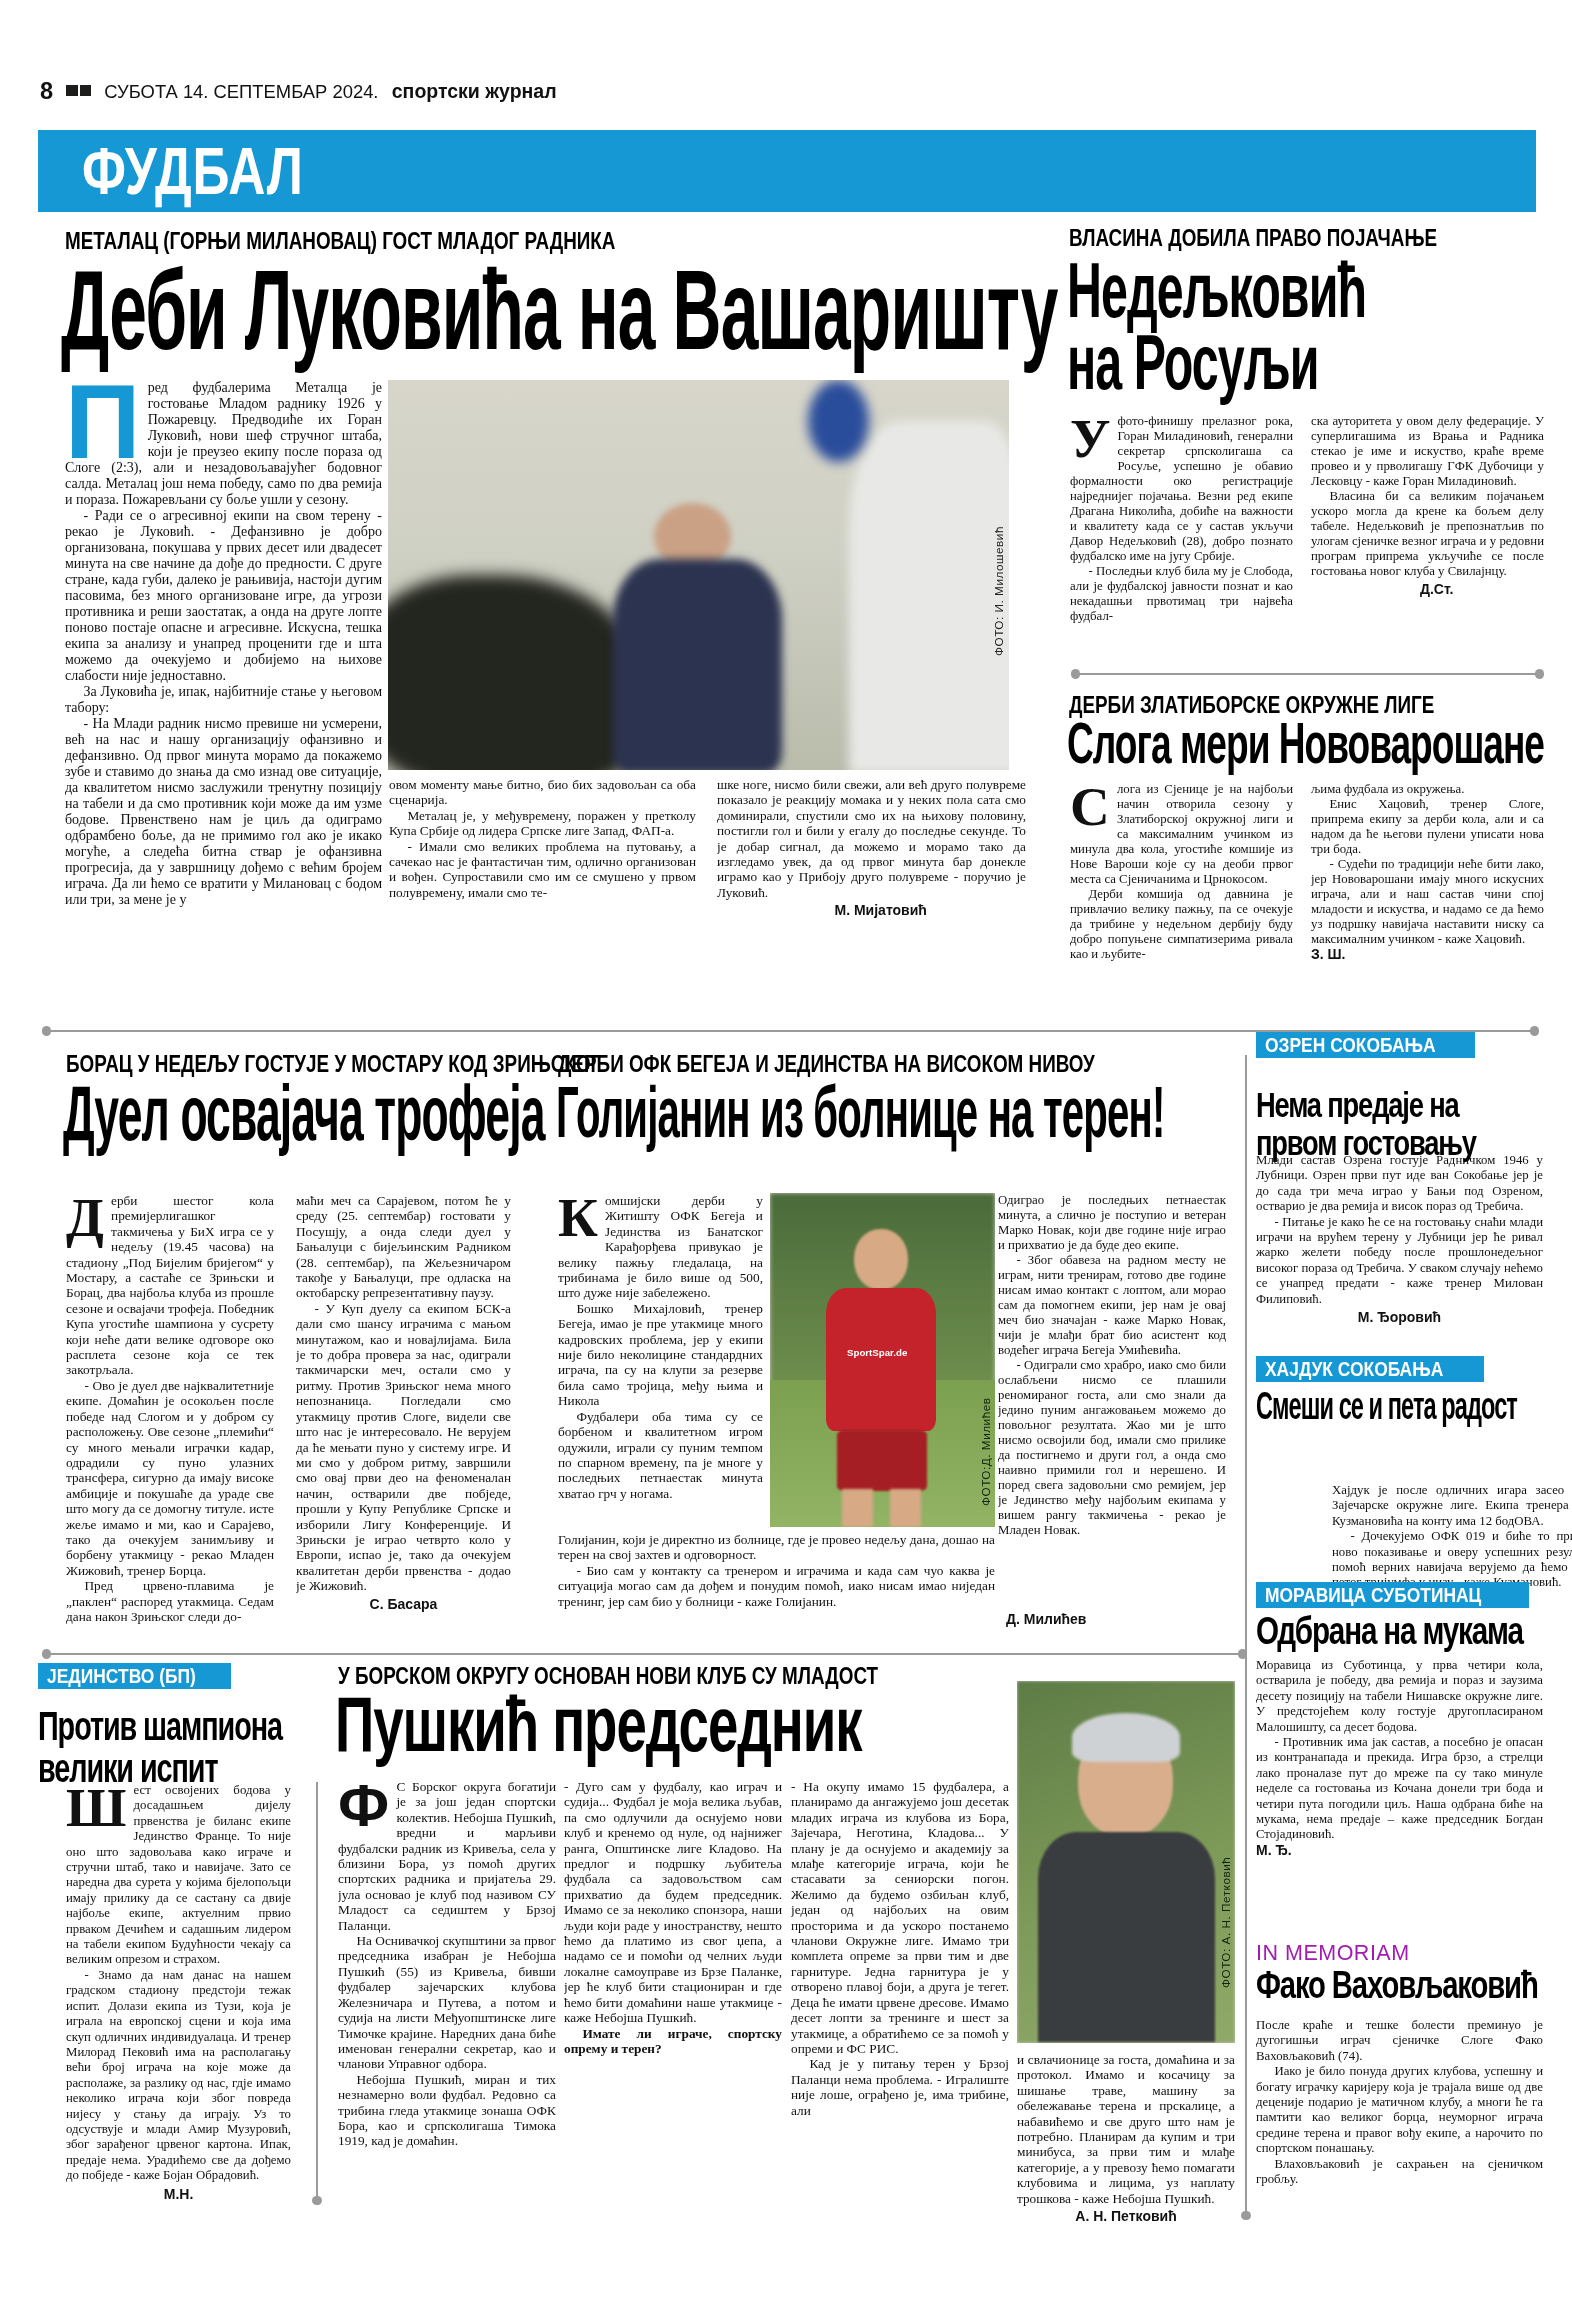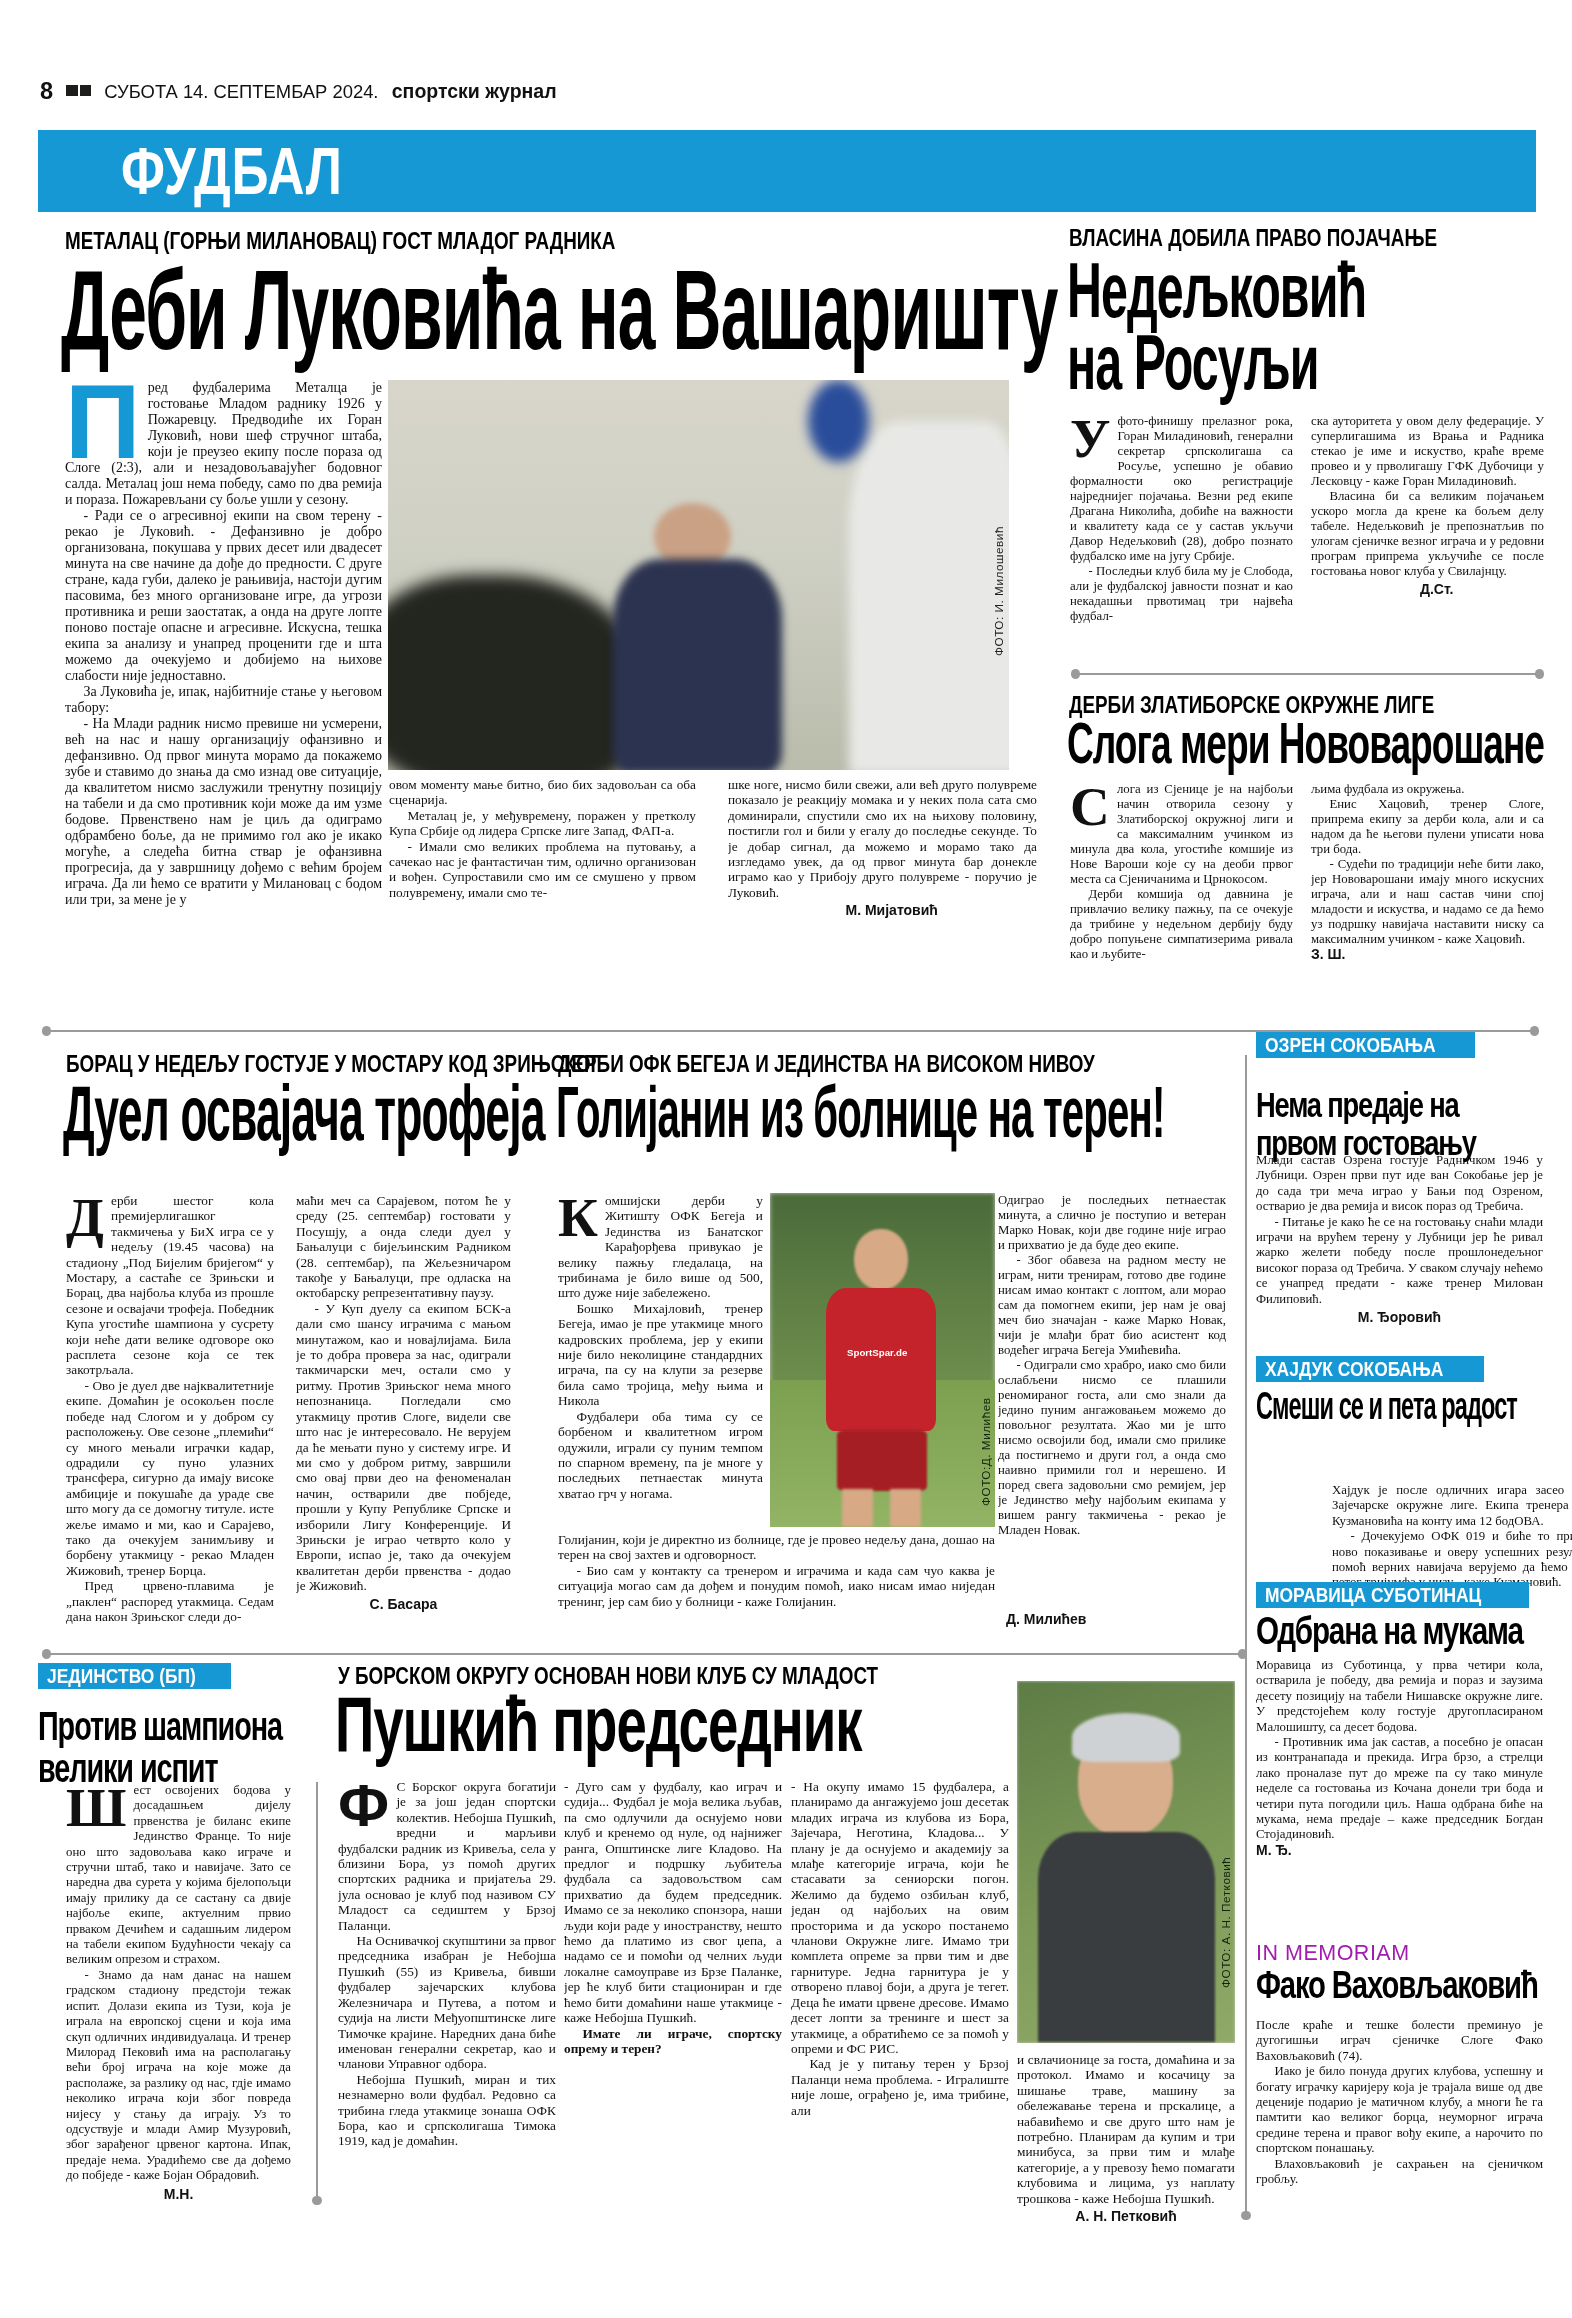--- a/index.html
+++ b/index.html
@@ -56,21 +56,21 @@
 <div class="page">
 
   <div class="abs" style="left:40px;top:78px;display:flex;align-items:center;gap:13.3px;">
     <span class="pageno">8</span>
     <span><span class="sq"></span>&nbsp;<span class="sq"></span></span>
     <span class="hdrdate">СУБОТА 14. СЕПТЕМБАР 2024.</span>
     <span class="hdrbrand">спортски журнал</span>
   </div>
 
   <div class="abs banner" style="left:38px;top:130px;width:1498px;height:82px;">
-    <div style="padding-left:83px;line-height:82px;"><span class="t">ФУДБАЛ</span></div>
+    <div style="padding-left:44px;line-height:82px;"><span class="t">ФУДБАЛ</span></div>
   </div>
 
   <div class="abs kick" style="left:65px;top:228px;"><span>МЕТАЛАЦ (ГОРЊИ МИЛАНОВАЦ) ГОСТ МЛАДОГ РАДНИКА</span></div>
   <div class="abs hl" style="left:61px;top:259px;font-size:113px;"><span style="transform:scaleX(.60);">Деби Луковића на Вашаришту</span></div>
 
   <div class="abs col" style="left:65px;top:380px;width:317px;height:622px;font-size:14px;line-height:16px;">
     <p class="para lead"><span class="dropcap dc-sans dc-blue">П</span><span>ред фудбалерима Металца је гостовање Младом раднику 1926 у Пожаревцу. Предводиће их Горан Луковић, нови шеф стручног штаба, који је преузео екипу после пораза од Слоге (2:3), али и незадовољавајућег бодовног салда. Металац још нема победу, само по два ремија и пораза. Пожаревљани су боље ушли у сезону.</span></p>
     <div>
         <p class="para">- Ради се о агресивној екипи на свом терену - рекао је Луковић. - Дефанзивно је добро организована, покушава у првих десет или двадесет минута на све начине да дође до предности. С друге стране, када губи, далеко је рањивија, настоји дугим пасовима, без много организоване игре, да угрози противника и реши заостатак, а онда на друге лопте поново постаје опасне и агресивне. Искусна, тешка екипа за анализу и унапред проценити где и шта можемо да очекујемо и добијемо на њихове слабости није једноставно.</p>
         <p class="para">За Луковића је, ипак, најбитније стање у његовом табору:</p>
@@ -88,21 +88,21 @@
     <div class="vcap" style="right:3.1px;top:61px;height:215px;">ФОТО: И. Милошевић</div>
   </div>
 
   <div class="abs col cont" style="left:389px;top:777px;width:307px;height:225px;">
     <div>
         <p class="para">овом моменту мање битно, био бих задовољан са оба сценарија.</p>
         <p class="para">Металац је, у међувремену, поражен у претколу Купа Србије од лидера Српске лиге Запад, ФАП-а.</p>
         <p class="para">- Имали смо великих проблема на путовању, а сачекао нас је фантастичан тим, одлично организован и вођен. Супроставили смо им се смушено у првом полувремену, имали смо те-</p>
       </div>
   </div>
-  <div class="abs col cont" style="left:717px;top:777px;width:309px;height:225px;margin-left:11px;">
+  <div class="abs col cont" style="left:717px;top:777px;width:309px;height:225px;">
     <div>
         <p class="para">шке ноге, нисмо били свежи, али већ друго полувреме показало је реакцију момака и у неких пола сата смо доминирали, спустили смо их на њихову половину, постигли гол и били у егалу до последње секунде. То је добар сигнал, да можемо и морамо тако да изгледамо увек, да од првог минута бар донекле играмо као у Прибоју друго полувреме - поручио је Луковић.</p>
       </div>
     <div class="byline" style="text-indent:18.4px;">М. Мијатовић</div>
   </div>
 
   <div class="abs kick" style="left:1069px;top:225px;"><span>ВЛАСИНА ДОБИЛА ПРАВО ПОЈАЧАЊЕ</span></div>
   <div class="abs hl" style="left:1067px;top:255px;font-size:78px;">
     <span style="transform:scaleX(.62);">Недељковић</span><br>
     <span style="transform:scaleX(.62);">на Росуљи</span>

